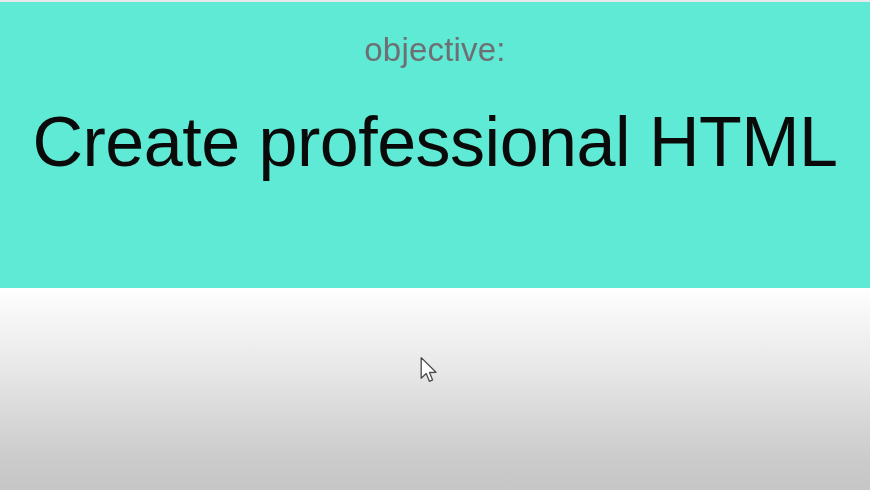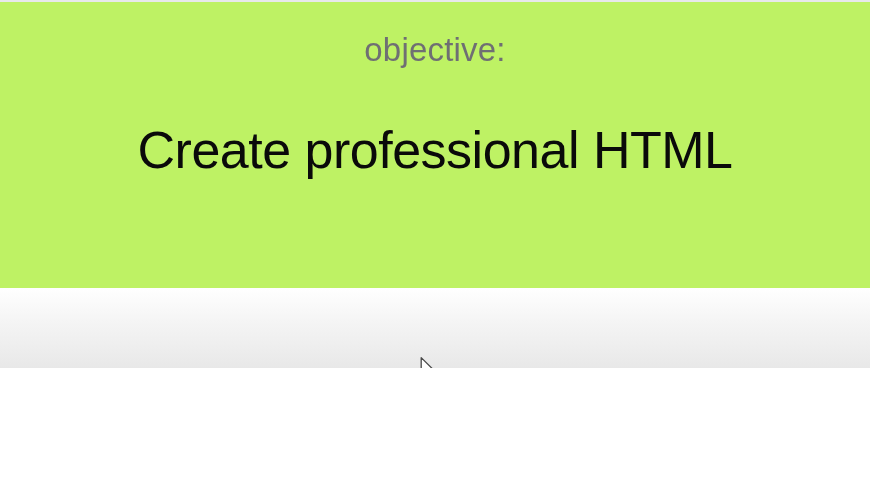--- a/index.html
+++ b/index.html
@@ -7,23 +7,23 @@
     padding: 0;
     background: #ffffff;
   }
   body {
     font-family: "Liberation Sans", sans-serif;
   }
 
   #screen {
     position: relative;
     width: 870px;
-    height: 368px;
+    height: 490px;
     overflow: hidden;
-    background: #bef264;
+    background: #5eead4;
   }
 
   
   #top-rule {
     position: absolute;
     top: 0;
     left: 0;
     width: 870px;
     height: 2px;
     background: #e8e9eb;
@@ -51,23 +51,23 @@
     margin: 0;
     padding-top: 33px;
     font-size: 33px;
     font-weight: 400;
     line-height: 1;
     color: #6f6f73;
     letter-spacing: 0.2px;
   }
 
   #objective-heading {
-    margin: 8px;
+    margin: 0;
     padding-top: 38px;
-    font-size: 52px;
+    font-size: 70px;
     font-weight: 400;
     line-height: 76px;
     color: #0a0a0a;
     letter-spacing: -0.5px;
   }
 
   #objective-heading .heading-line {
     display: block;
   }
 

